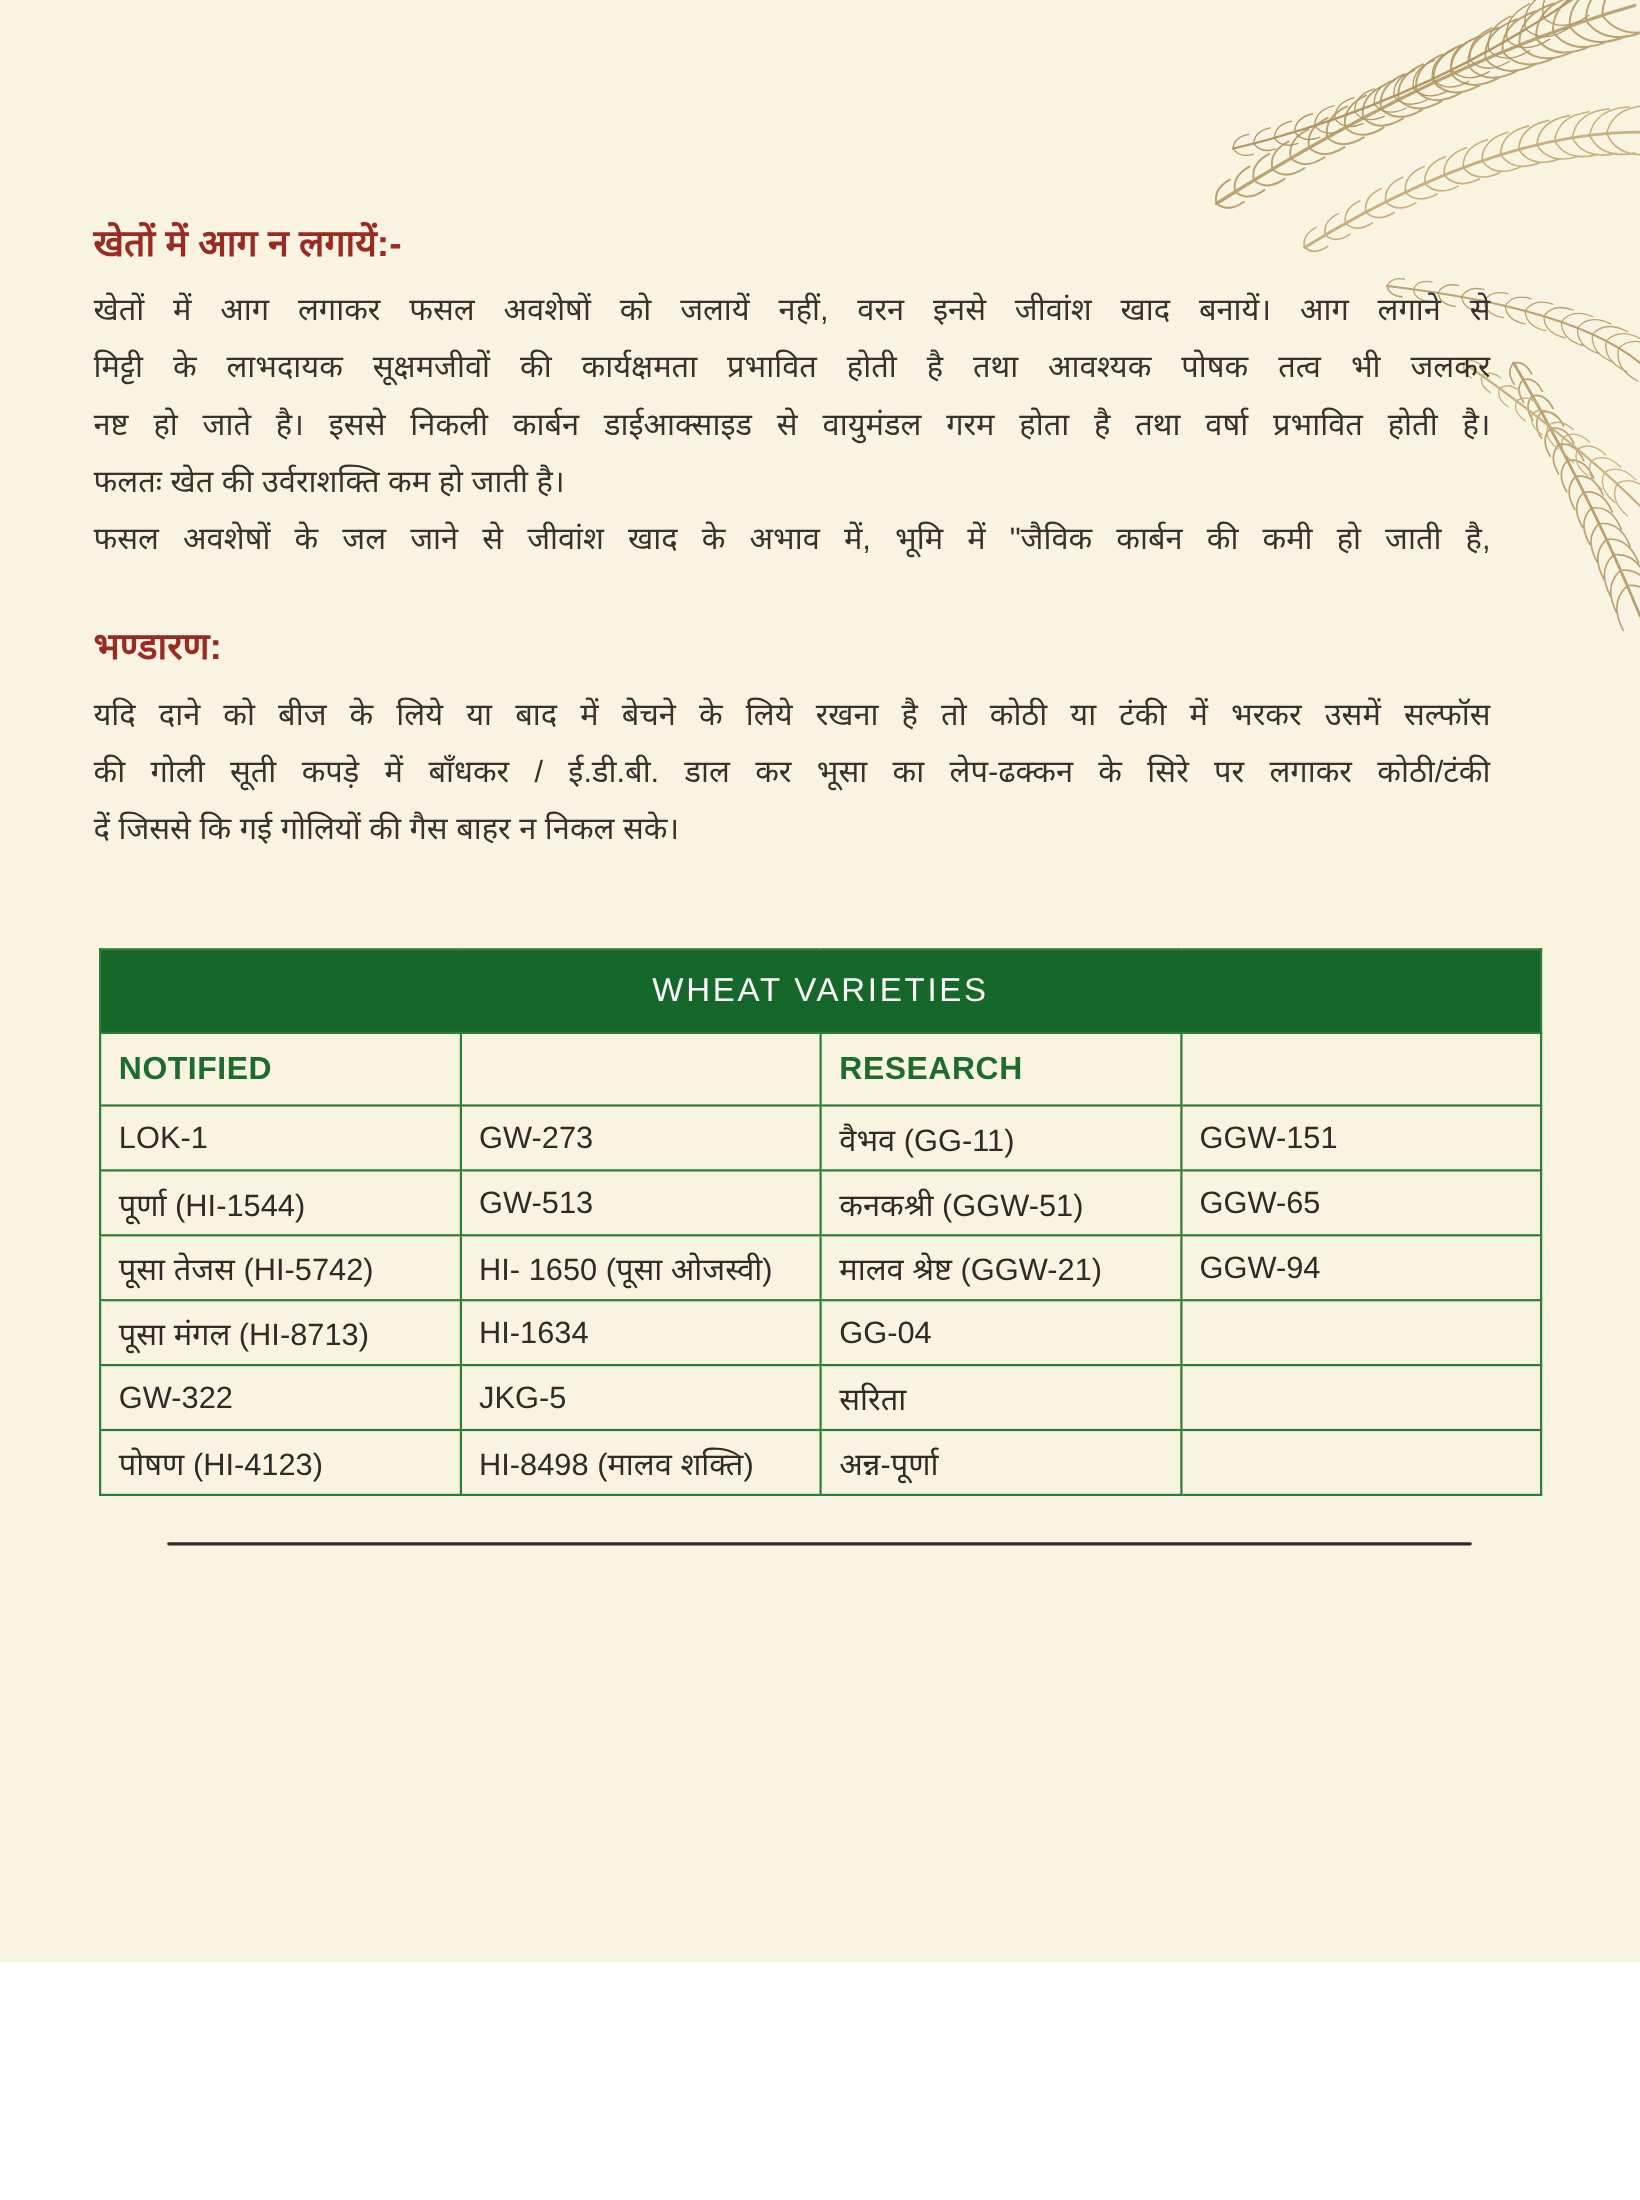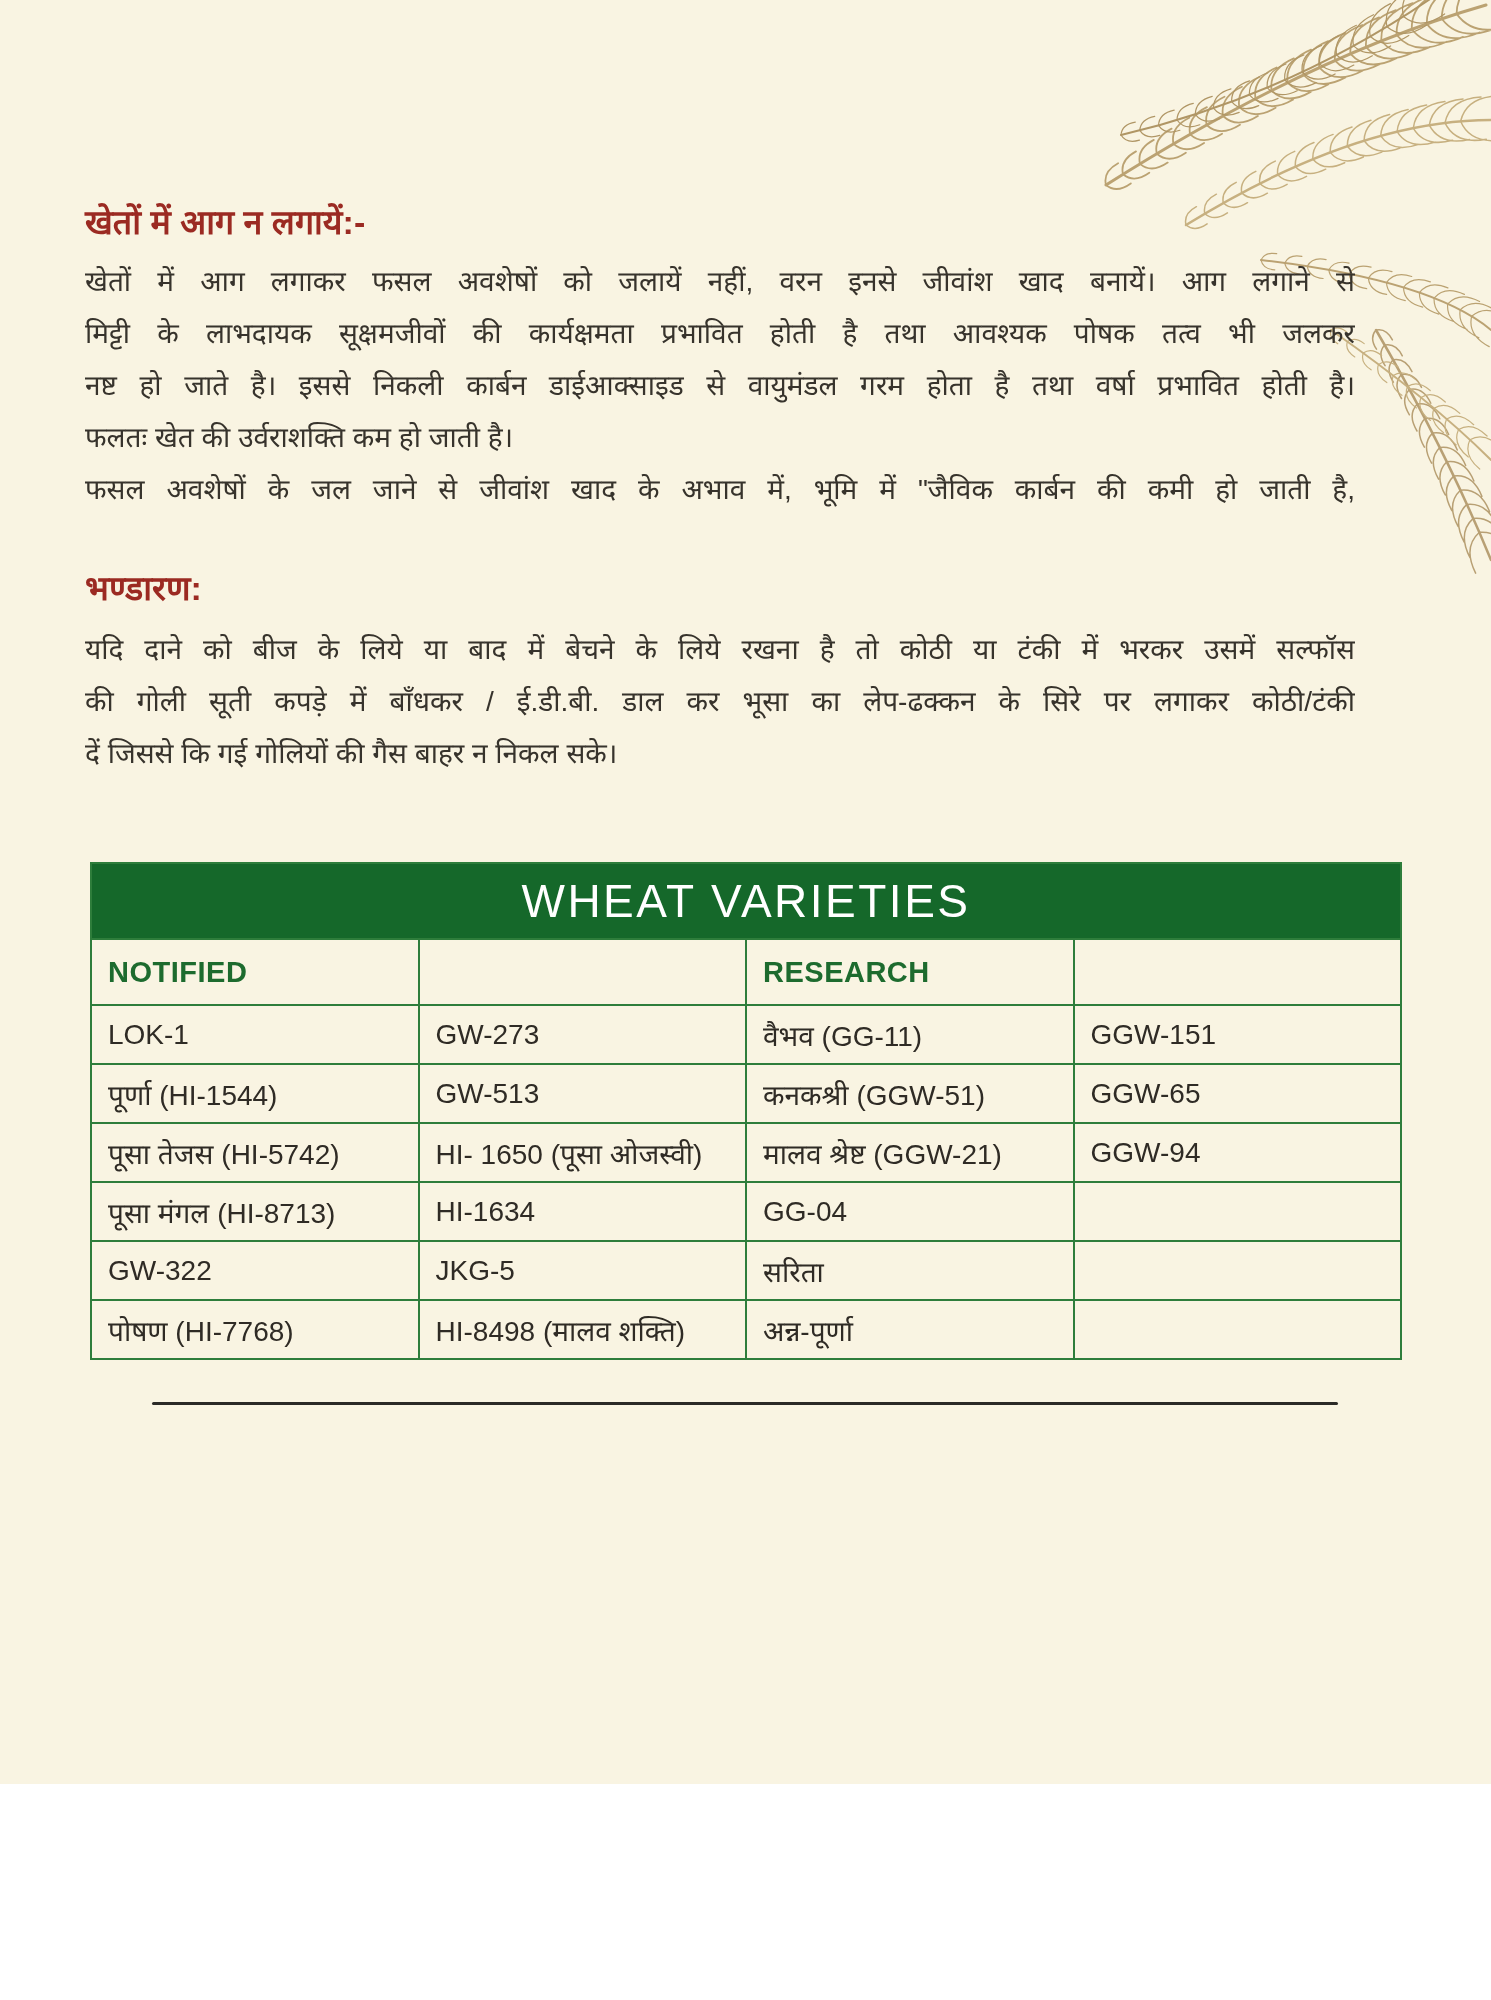--- a/index.html
+++ b/index.html
@@ -35,21 +35,21 @@
   }
   .wtable td{
     border:2.5px solid #2e7d3b;
     padding:0 0 0 16px;
     font-size:28px;color:#2f2b25;
     height:57px;overflow:hidden;white-space:nowrap;
   }
   .wtable .t-title{
     background:#15682a;color:#ffffff;
     text-align:center;padding:0;
-    font-size:46px;letter-spacing:2.5px;font-weight:500;
+    font-size:30px;letter-spacing:2.5px;font-weight:500;
     height:74px;
   }
   .wtable .t-sub{
     color:#1d6b2e;font-weight:700;font-size:29px;
     height:64px;letter-spacing:.5px;
   }
   .col1{width:342px;}.col2{width:325px;}.col3{width:319px;margin-top:44px;}.col4{width:326px;}
   .divider{
     position:absolute;left:152px;top:1402px;width:1186px;height:3px;
     background:#2b2a26;border-radius:2px;
@@ -133,21 +133,21 @@
       <td>GG-04</td>
       <td></td>
     </tr>
     <tr>
       <td>GW-322</td>
       <td>JKG-5</td>
       <td>सरिता</td>
       <td></td>
     </tr>
     <tr>
-      <td>पोषण (HI-7768)</td>
+      <td>पोषण (HI-4123)</td>
       <td>HI-8498 (मालव शक्ति)</td>
       <td>अन्न-पूर्णा</td>
       <td></td>
     </tr>
   </tbody>
     </table>
 
   <div class="divider"></div>
 
   <div class="footer">www.greengoldagritech.com</div>

